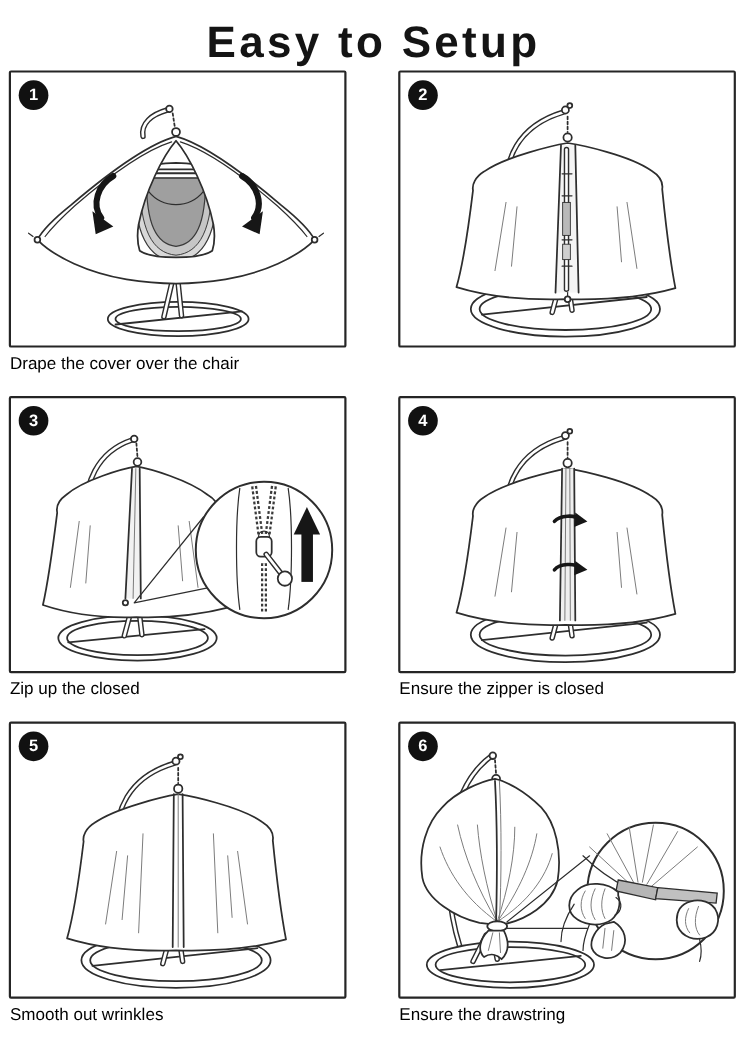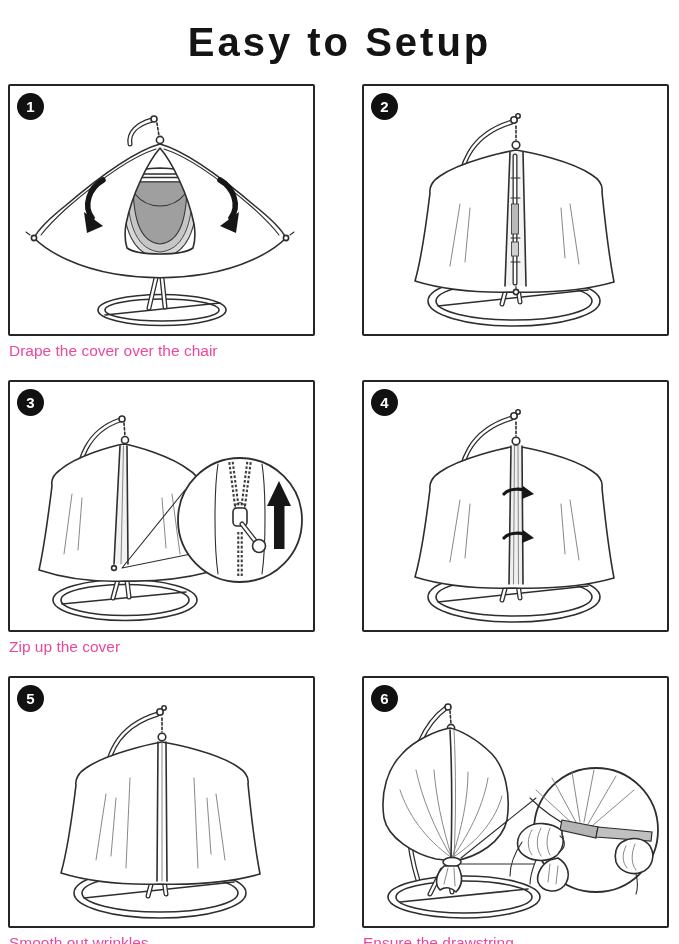--- a/index.html
+++ b/index.html
@@ -1,25 +1,25 @@
 <!DOCTYPE html>
 <html><head>
 <meta charset="utf-8">
 <style>
   html,body{margin:0;padding:0;background:#fff;}
   body{width:679px;height:944px;font-family:"Liberation Sans",sans-serif;color:#111;overflow:hidden;}
-  .header{height:62px;display:flex;align-items:flex-start;justify-content:center;margin-top:20px;}
+  .header{height:62px;display:flex;align-items:flex-end;justify-content:center;}
   .title{font-size:40px;font-weight:bold;letter-spacing:3px;color:#141414;}
   .grid{display:grid;grid-template-columns:307px 307px;column-gap:47px;row-gap:18px;padding:2px 8px 0 8px;}
   .panel{width:307px;}
   .box{position:relative;width:303px;height:248px;border:2px solid #252525;border-radius:2px;background:#fff;}
   .box svg{position:absolute;left:0;top:0;width:303px;height:248px;}
   .badge{position:absolute;top:7px;left:7px;width:27px;height:27px;border-radius:50%;background:#111;color:#fff;
          display:flex;align-items:center;justify-content:center;font-size:15px;font-weight:bold;z-index:2;}
-  .caption{margin:6px 0 0 1px;font-size:15.5px;color:#ec4899;height:20px;white-space:nowrap;}
+  .caption{margin:6px 0 0 1px;font-size:15.5px;color:#000000;height:20px;white-space:nowrap;}
   
   .s{fill:none;stroke:#2e2e2e;stroke-width:1.6;stroke-linecap:round;stroke-linejoin:round;}
   .s1{fill:none;stroke:#2e2e2e;stroke-width:1.1;stroke-linecap:round;stroke-linejoin:round;}
   .w{fill:#ffffff;stroke:#2e2e2e;stroke-width:1.6;stroke-linejoin:round;}
   .t{fill:none;stroke:#7a7a7a;stroke-width:0.9;stroke-linecap:round;}
   .pd{fill:none;stroke:#2e2e2e;stroke-width:5;stroke-linecap:round;}
   .pw{fill:none;stroke:#ffffff;stroke-width:2.4;stroke-linecap:round;}
   .bk{fill:#161616;stroke:none;}
   .dash{stroke-dasharray:2.4 2.2;}
   .teeth{fill:none;stroke:#3a3a3a;stroke-width:5.5;stroke-dasharray:2.6 2;}
@@ -164,21 +164,21 @@
           <path class="pd" d="M232 142 L246 160"></path>
           <path class="pw" d="M232 142 L246 160"></path>
           <circle class="w" cx="249" cy="164" r="6.5"></circle>
           <g>
             <rect class="bk" x="264" y="121" width="10.5" height="46"></rect>
             <polygon class="bk" points="257,124 281,124 269,99"></polygon>
           </g>
         </g>
       </svg>
     </div>
-    <figcaption class="caption">Zip up the cover</figcaption>
+    <figcaption class="caption">Zip up the closed</figcaption>
   </figure>
 
   <figure class="panel" style="margin:0">
     <div class="box">
       <div class="badge">
           <span>4</span>
         </div>
       <svg viewBox="0 0 303 248">
         <ellipse class="w" cx="150" cy="215" rx="86" ry="25"></ellipse>
         <ellipse class="s" cx="150" cy="215" rx="78" ry="19"></ellipse>
@@ -199,20 +199,21 @@
         <g>
           <path class="clip" d="M140 112 C145 106 159 106 163 110"></path>
           <polygon class="bk" points="159,104 170,112 158,117"></polygon>
         </g>
         <g>
           <path class="clip" d="M140 156 C145 150 159 150 163 154"></path>
           <polygon class="bk" points="159,148 170,156 158,161"></polygon>
         </g>
       </svg>
     </div>
+    <figcaption class="caption">Ensure the zipper is closed</figcaption>
   </figure>
 
   <figure class="panel" style="margin:0">
     <div class="box">
       <div class="badge">
           <span>5</span>
         </div>
       <svg viewBox="0 0 303 248">
         <ellipse class="w" cx="150" cy="215" rx="86" ry="25"></ellipse>
         <ellipse class="s" cx="150" cy="215" rx="78" ry="19"></ellipse>

